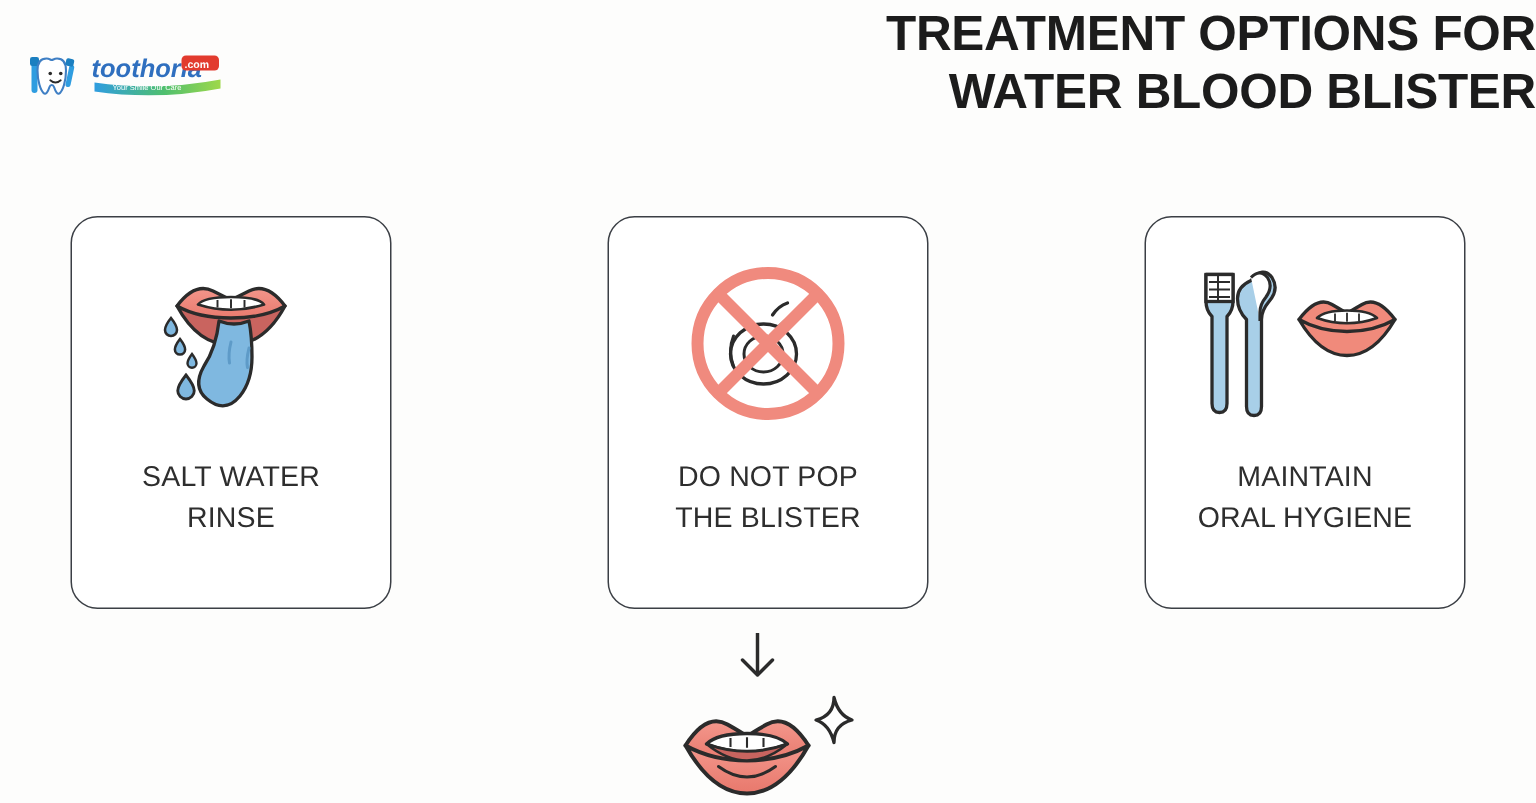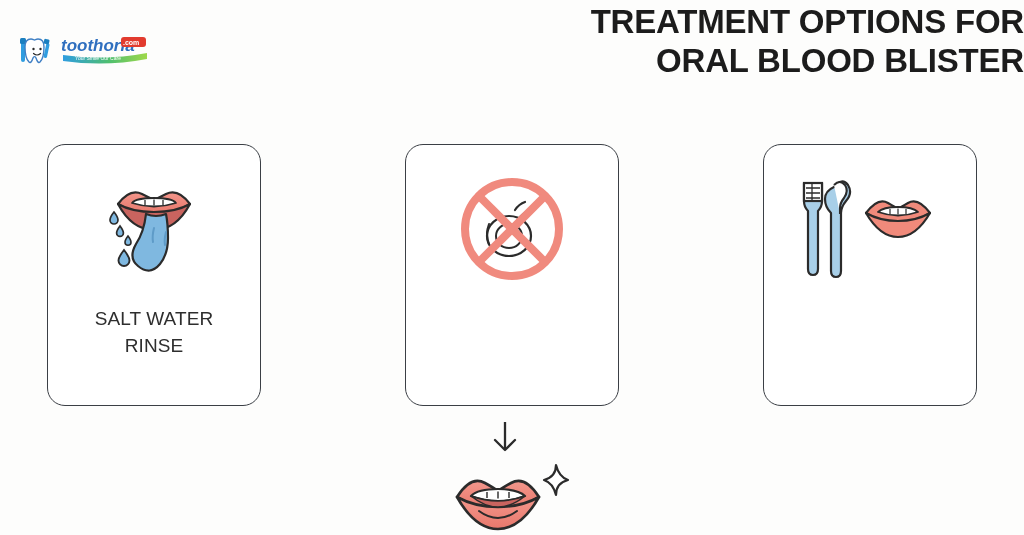--- a/index.html
+++ b/index.html
@@ -124,21 +124,21 @@
         <stop offset="100%" stop-color="#9ed84a"></stop>
       </linearGradient>
     </defs>
     <path d="M2 22 q42 6 84 -2 v6 q-42 8 -84 2 z" fill="url(#logoBar)"></path>
     <text x="14" y="27" font-family="Liberation Sans, sans-serif" font-size="5" fill="#ffffff">Your Smile Our Care</text>
   </svg>
 </div>
 
 <h1 class="title">
   <span class="title-line">TREATMENT OPTIONS FOR</span>
-  <span class="title-line">ORAL BLOOD BLISTER</span>
+  <span class="title-line">WATER BLOOD BLISTER</span>
 </h1>
 
 <div class="cards">
 
   <div class="card">
     <div class="card-icon">
       <svg width="132" height="118" viewBox="0 0 132 118">
         <defs>
           <linearGradient id="lipG1" x1="0" y1="0" x2="0" y2="1">
             <stop offset="0%" stop-color="#F3958A"></stop>
@@ -177,20 +177,22 @@
         <path d="M40 58 q-4 10 0 20" fill="none" stroke="#2B2B2B" stroke-width="2" stroke-linecap="round"></path>
         <path d="M62 64 q10 -16 22 -22" fill="none" stroke="#2B2B2B" stroke-width="2.4" stroke-linecap="round"></path>
         <path d="M70 52 q8 -8 16 -10" fill="none" stroke="#2B2B2B" stroke-width="2.4" stroke-linecap="round"></path>
         <path d="M66 44 q4 -6 10 -8" fill="none" stroke="#2B2B2B" stroke-width="2.2" stroke-linecap="round"></path>
 
         <circle cx="63" cy="63" r="47" fill="none" stroke="#F08A7E" stroke-width="8"></circle>
         <line x1="30" y1="30" x2="96" y2="96" stroke="#F08A7E" stroke-width="8" stroke-linecap="round"></line>
         <line x1="96" y1="30" x2="30" y2="96" stroke="#F08A7E" stroke-width="8" stroke-linecap="round"></line>
       </svg>
     </div>
+    <div class="card-label">DO NOT POP
+THE BLISTER</div>
   </div>
 
   <div class="card">
     <div class="card-icon">
       <svg width="160" height="124" viewBox="0 0 160 124">
 
         <path d="M14 16 h18 v18 q0 6 -4 10 v58 q0 6 -5 6 q-5 0 -5 -6 v-58 q-4 -4 -4 -10 z" fill="#A8CFE8" stroke="#2B2B2B" stroke-width="2.2" stroke-linejoin="round"></path>
         <rect x="14" y="16" width="18" height="18" fill="#ffffff" stroke="#2B2B2B" stroke-width="2.2"></rect>
         <path d="M16 21 h14 M16 26 h14 M16 31 h14" stroke="#2B2B2B" stroke-width="1.3"></path>
         <path d="M22 16 v18" stroke="#2B2B2B" stroke-width="1.3"></path>
@@ -199,20 +201,22 @@
         <path d="M44 18 q6 -6 11 0 q4 6 -1 13 q-4 5 -4 10 v6" fill="#ffffff" stroke="#2B2B2B" stroke-width="2.1" stroke-linejoin="round"></path>
 
         <g transform="translate(74,28)">
           <path d="M2 18 q12 -16 22 -10 q7 4 10 6 q3 -2 10 -6 q10 -6 22 10 q-14 10 -32 10 q-18 0 -32 -10 z" fill="#F08A7B" stroke="#2B2B2B" stroke-width="2.2" stroke-linejoin="round"></path>
           <path d="M2 18 q14 24 32 24 q18 0 32 -24 q-14 8 -32 8 q-18 0 -32 -8 z" fill="#F08A7B" stroke="#2B2B2B" stroke-width="2.2" stroke-linejoin="round"></path>
           <path d="M14 17 q20 7 40 0 q-5 -5 -20 -5 q-15 0 -20 5 z" fill="#ffffff" stroke="#2B2B2B" stroke-width="1.8" stroke-linejoin="round"></path>
           <path d="M26 14 v5 M34 13.5 v6 M42 14 v5" stroke="#2B2B2B" stroke-width="1.2"></path>
         </g>
       </svg>
     </div>
+    <div class="card-label">MAINTAIN
+ORAL HYGIENE</div>
   </div>
 
 </div>
 
 <svg class="arrow" viewBox="0 0 34 34">
   <line x1="17" y1="2" x2="17" y2="29" stroke="#2B2B2B" stroke-width="2.3"></line>
   <path d="M7 20 L17 30 L27 20" fill="none" stroke="#2B2B2B" stroke-width="2.3" stroke-linecap="round" stroke-linejoin="round"></path>
 </svg>
 
 <svg class="bottom-lips" viewBox="0 0 140 80">

